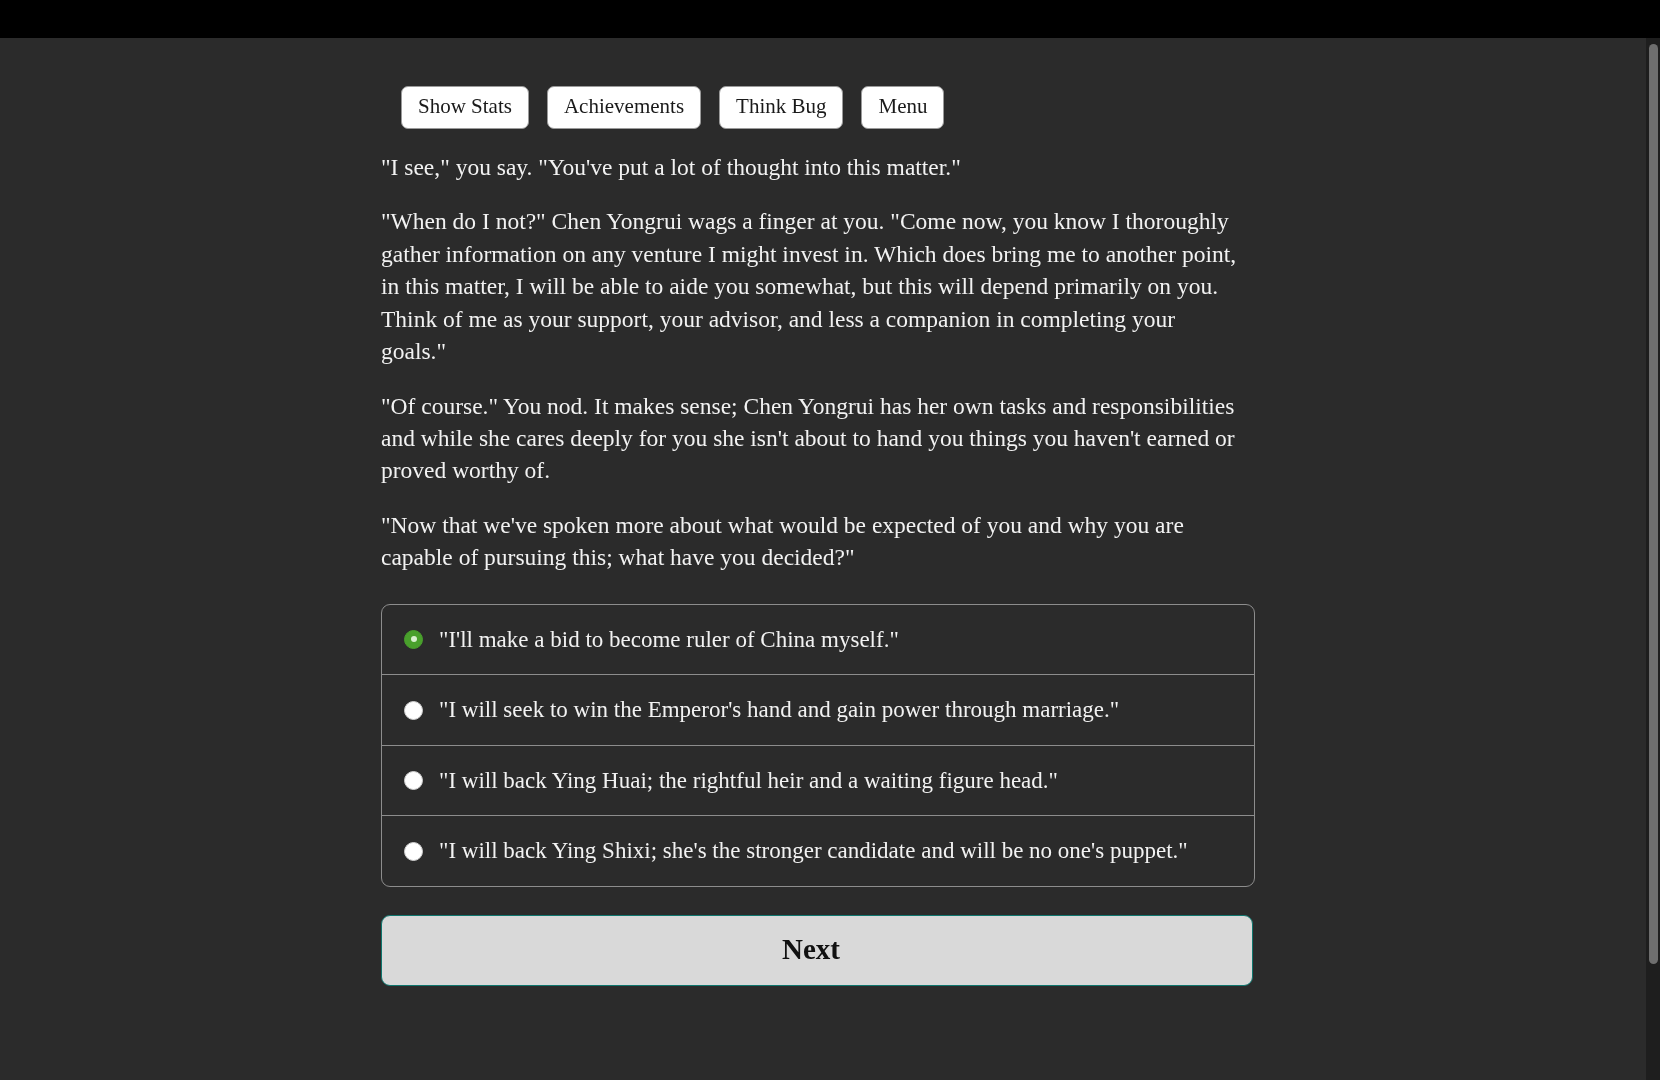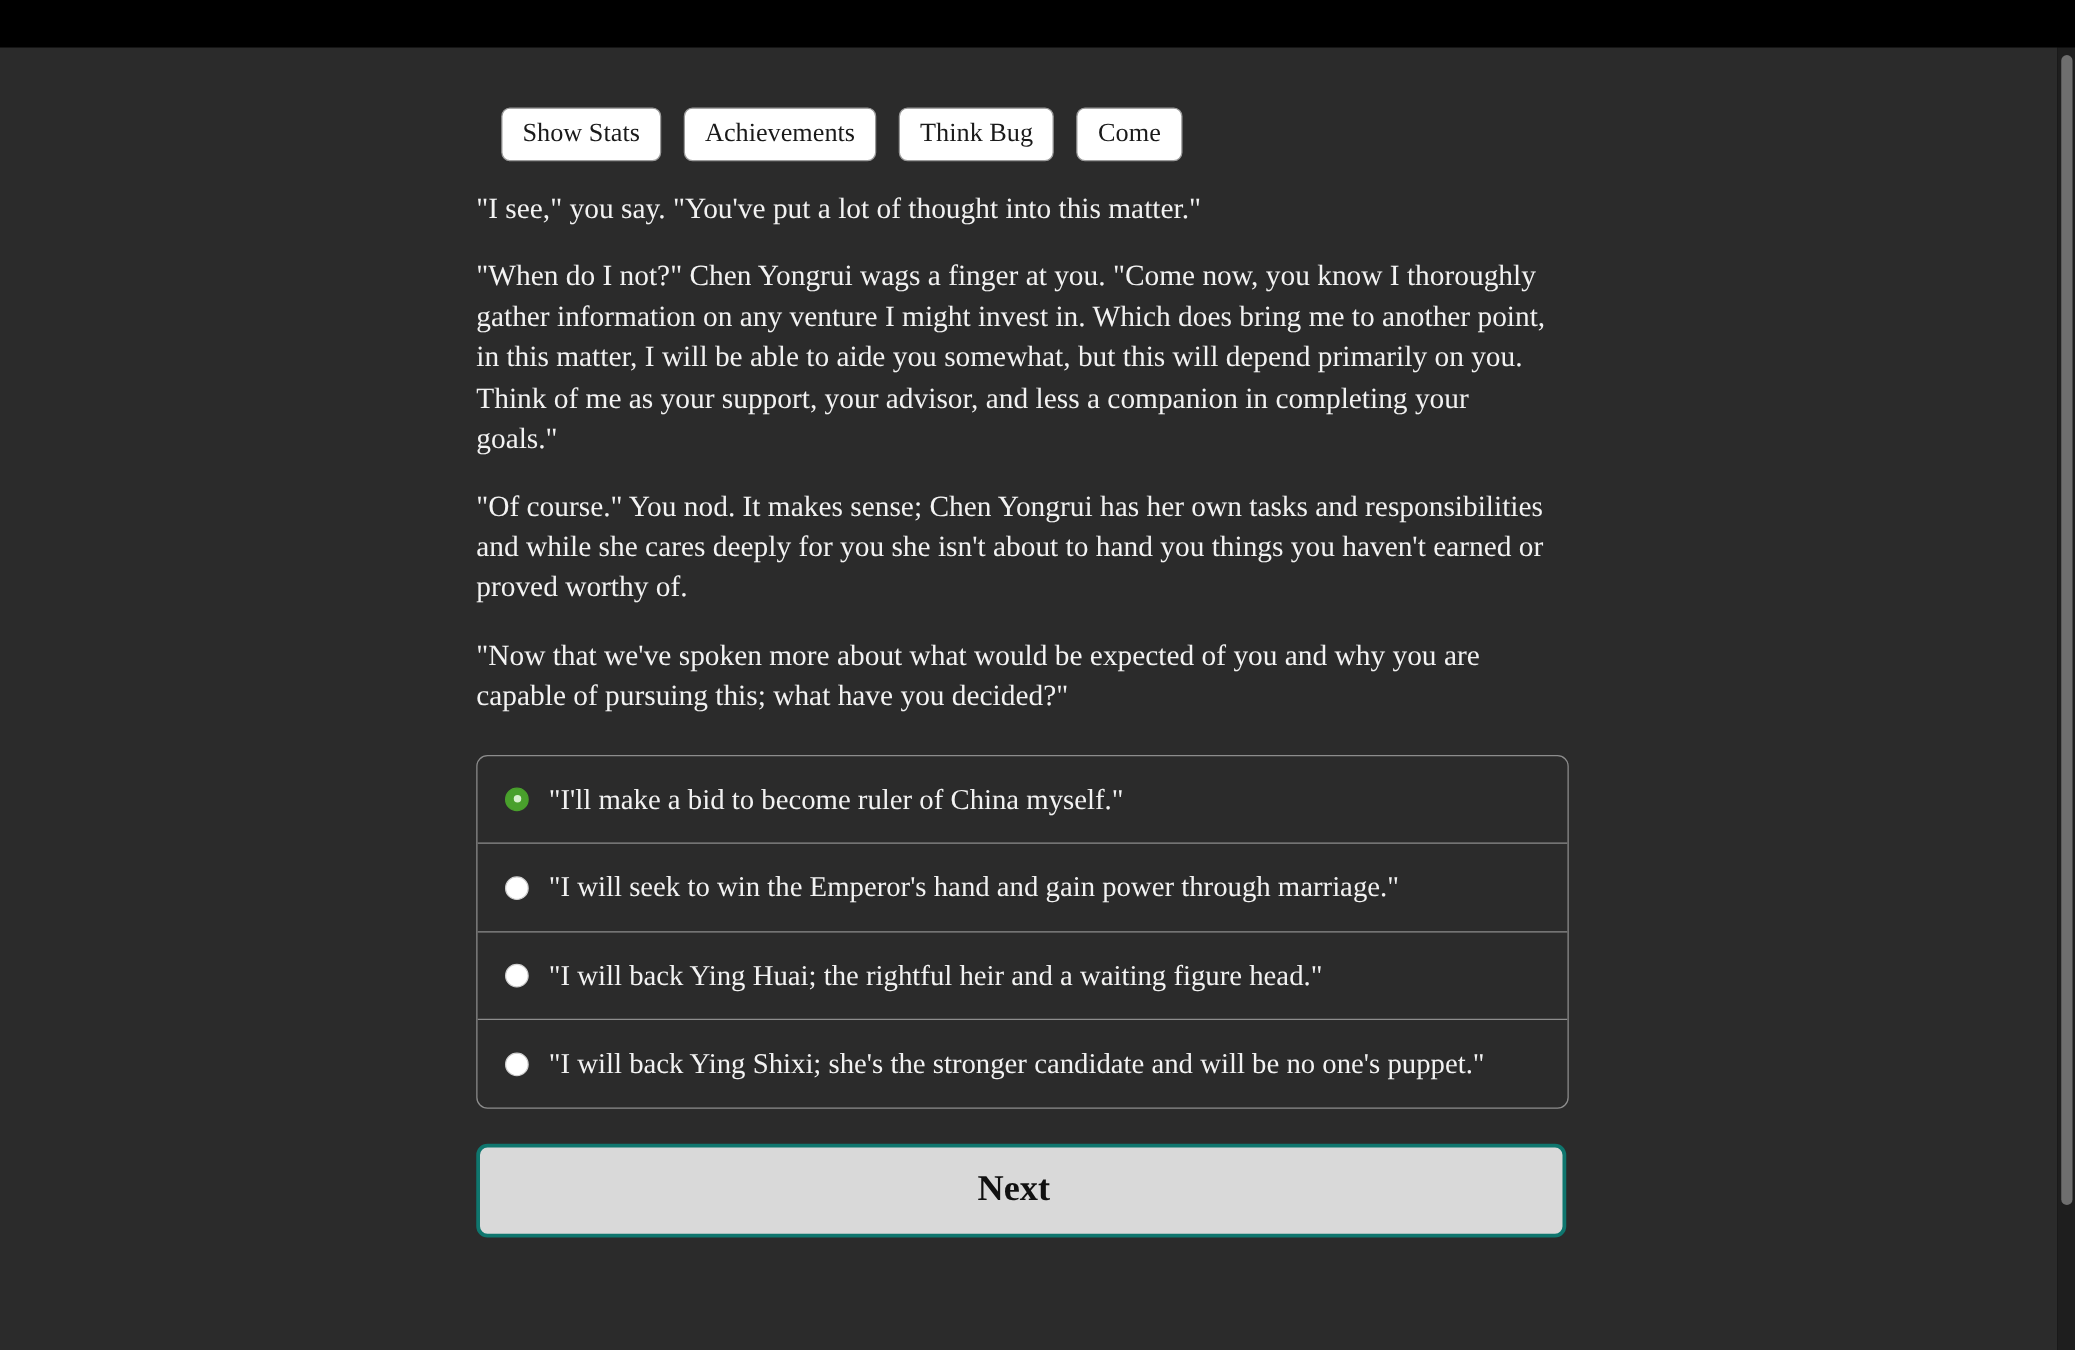--- a/index.html
+++ b/index.html
@@ -125,21 +125,21 @@
   .choice-label {
     color: #f2f2f2;
     font-size: 23px;
     line-height: 1.2;
   }
   .next-btn {
     margin-top: 28px;
     width: 872px;
     background: #d9d9d9;
     color: #111111;
-    border: 3px solid #0f766e;
+    border: 1px solid #0f766e;
     border-radius: 9px;
     font-family: "Liberation Serif", serif;
     font-weight: bold;
     font-size: 29px;
     padding: 17px 12px 19px 0;
     cursor: pointer;
   }
 </style>
 </head>
 <body>
@@ -148,21 +148,21 @@
 
   <div class="topbar"></div>
 
   <div class="viewport">
     <div class="content">
 
       <div class="button-row">
         <button class="chip">Show Stats</button>
         <button class="chip">Achievements</button>
         <button class="chip">Think Bug</button>
-        <button class="chip">Come</button>
+        <button class="chip">Menu</button>
       </div>
 
       <div class="story">
         <p>"I see," you say. "You've put a lot of thought into this matter."</p>
         <p>"When do I not?" Chen Yongrui wags a finger at you. "Come now, you know I thoroughly gather information on any venture I might invest in. Which does bring me to another point, in this matter, I will be able to aide you somewhat, but this will depend primarily on you. Think of me as your support, your advisor, and less a companion in completing your goals."</p>
         <p>"Of course." You nod. It makes sense; Chen Yongrui has her own tasks and responsibilities and while she cares deeply for you she isn't about to hand you things you haven't earned or proved worthy of.</p>
         <p>"Now that we've spoken more about what would be expected of you and why you are capable of pursuing this; what have you decided?"</p>
       </div>
 
       <div class="choices">

